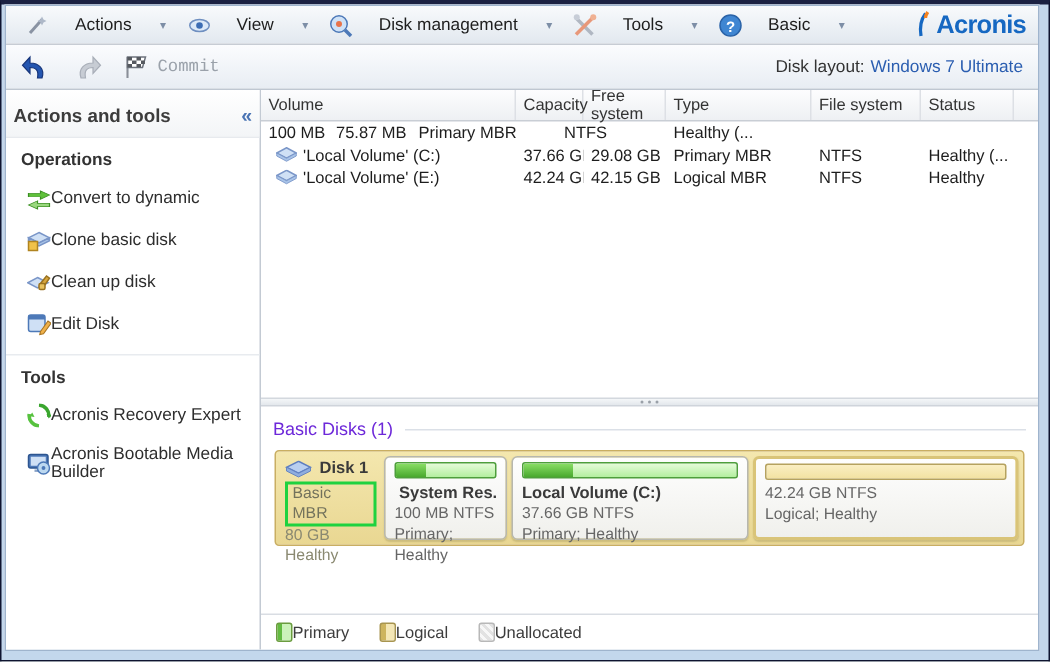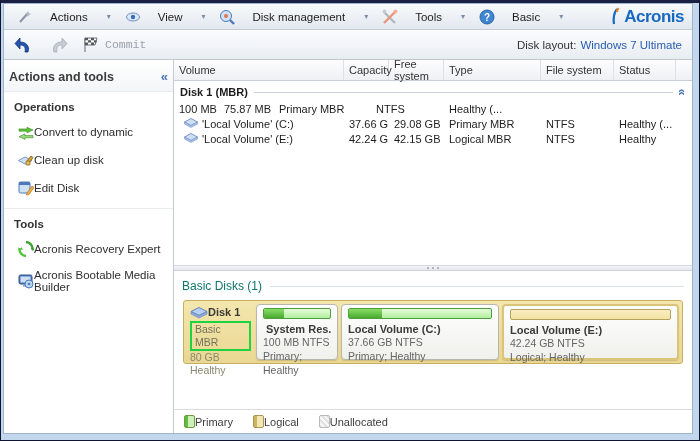--- a/index.html
+++ b/index.html
@@ -51,26 +51,26 @@
   .vol-cell{ display:flex; align-items:center; gap:4px; padding-left:10px !important; position:relative; }
 
   
   .splitter{ height:6px; flex:0 0 6px; background:linear-gradient(#f4f6f8,#e3e7ec);
     border-top:1px solid #d3d8de; border-bottom:1px solid #cfd4db; display:flex; align-items:center; justify-content:center; gap:3px; cursor:row-resize;}
   .splitter i{ width:2px; height:2px; background:#9aa0a8; border-radius:50%; }
 
   
   .disks-panel{ flex:1; display:flex; flex-direction:column; min-height:0; }
   .bd-title-row{ display:flex; align-items:center; padding:8px 8px 0; }
-  .bd-title{ font-size:12px; color:#0f766e; white-space:nowrap; }
+  .bd-title{ font-size:12px; color:#6d28d9; white-space:nowrap; }
   .bd-line{ flex:1; border-top:1px solid #dbe0e7; margin-left:8px; }
   .disk-box{ margin:7px 9px 0; border:1px solid #c9ae62; border-radius:3px;
     background:linear-gradient(#f4e7ae,#e9d792); padding:3px; display:flex; gap:3px; height:64px; }
   .disk-info{ width:66px; flex:0 0 66px; padding:2px 2px 0 3px; font-size:10.5px; color:#8a8971; line-height:1.25; }
-  .disk-info .dname{ display:flex; align-items:center; font-size:11px; font-weight:bold; color:#3a3a3a; margin-bottom:1px;}
+  .disk-info .dname{ display:flex; align-items:center; gap:5px; font-size:11px; font-weight:bold; color:#3a3a3a; margin-bottom:1px;}
   .mbr-hl{ display:inline-block; border:2px solid #1fd23f; padding:0 3px; color:#73725c; }
   .part{ border:1px solid #b7b7ae; border-radius:4px; background:linear-gradient(#fefefe,#f0f0ec);
     padding:3px 6px 2px; font-size:10.5px; color:#666; line-height:1.3; box-shadow:0 1px 1px rgba(120,110,60,.25); }
   .part.logical{ border:2px solid #d9c478; }
   .p0{ width:82px; flex:0 0 82px; } .p1{ width:158px; flex:0 0 158px; } .p2{ flex:1; }
   .pbar{ height:11px; border-radius:2px; margin-bottom:3px; overflow:hidden; }
   .pbar.primary{ border:1px solid #4e9e3c; background:linear-gradient(#e6fbda,#b3ef9f); }
   .pbar.logical{ border:1px solid #b5a25f; background:linear-gradient(#faeec2,#f2e2a2); }
   .pbar .used{ height:100%; background:linear-gradient(#8ade66,#49a92e); }
   .pname{ display:flex; align-items:center; gap:3px; font-weight:bold; color:#3a3a3a; font-size:11px; white-space:nowrap; overflow:hidden; }
@@ -171,20 +171,28 @@
 
         <div class="sb-item">
           <svg class="icon16" viewBox="0 0 16 16">
               <path d="M1 6 h8 v-3 l6 5 -6 5 v-3 h-8 z" fill="#5fc13a" stroke="#3b8f22" stroke-width="0.8" transform="scale(1,0.55) translate(0,3)"></path>
               <path d="M15 10 h-8 v-3 l-6 5 6 5 v-3 h8 z" fill="#9ad87e" stroke="#3b8f22" stroke-width="0.8" transform="scale(1,0.55) translate(0,11)"></path>
             </svg>
           <span>Convert to dynamic</span>
         </div>
         <div class="sb-item">
           <svg class="icon16" viewBox="0 0 16 16">
+              <path d="M8 3 L15 6.5 L8 10 L1 6.5 Z" fill="#cfe0f5" stroke="#7a96c8"></path>
+              <path d="M1 6.5 L8 10 L15 6.5 L15 8.5 L8 12 L1 8.5 Z" fill="#a9c4e8" stroke="#7a96c8"></path>
+              <rect x="1" y="9" width="6" height="6" fill="#f0c24a" stroke="#b08420"></rect>
+            </svg>
+          <span>Clone basic disk</span>
+        </div>
+        <div class="sb-item">
+          <svg class="icon16" viewBox="0 0 16 16">
               <path d="M7 5 L14 8.5 L7 12 L0.5 8.5 Z" fill="#cfe0f5" stroke="#7a96c8"></path>
               <path d="M9 9 l4 -5 2 1.5 -3.5 5 z" fill="#d8a63c" stroke="#9a7220"></path>
               <rect x="8" y="9" width="4" height="4" rx="1" fill="#e8c25e" stroke="#9a7220"></rect>
             </svg>
           <span>Clean up disk</span>
         </div>
         <div class="sb-item">
           <svg class="icon16" viewBox="0 0 16 16">
               <rect x="1" y="2" width="11" height="11" rx="1.5" fill="#cfe0f5" stroke="#4d79b8"></rect>
               <rect x="1" y="2" width="11" height="3" fill="#4d79b8"></rect>
@@ -223,25 +231,20 @@
           <div class="thead">
             <div class="th c-vol">Volume</div>
             <div class="th c-cap">Capacity</div>
             <div class="th c-free">Free system</div>
             <div class="th c-type">Type</div>
             <div class="th c-fs">File system</div>
             <div class="th c-st">Status</div>
             <div class="th c-fill"></div>
           </div>
 
-          <div class="group-row">
-            <span>Disk 1 (MBR)</span>
-            <span class="group-line"></span>
-            <span class="group-collapse">«</span>
-          </div>
 
           <div class="vrow">
             <div class="cell c-cap num">100 MB</div>
             <div class="cell c-free num">75.87 MB</div>
             <div class="cell c-type">Primary MBR</div>
             <div class="cell c-fs">NTFS</div>
             <div class="cell c-st">Healthy (...</div>
           </div>
 
           <div class="vrow">
@@ -324,23 +327,20 @@
                   <span>Local Volume (C:)</span>
                 </div>
               <div>37.66 GB NTFS</div>
               <div>Primary; Healthy</div>
             </div>
 
             <div class="part p2 logical">
               <div class="pbar logical">
                   <div class="used" style="background: linear-gradient(rgb(224, 201, 106), rgb(201, 172, 62)); width: 0%;"></div>
                 </div>
-              <div class="pname">
-                  <span>Local Volume (E:)</span>
-                </div>
               <div>42.24 GB NTFS</div>
               <div>Logical; Healthy</div>
             </div>
           </div>
 
           <div class="legend">
             <div class="lg">
               <span class="swatch sw-primary"></span>
               <span>Primary</span>
             </div>

